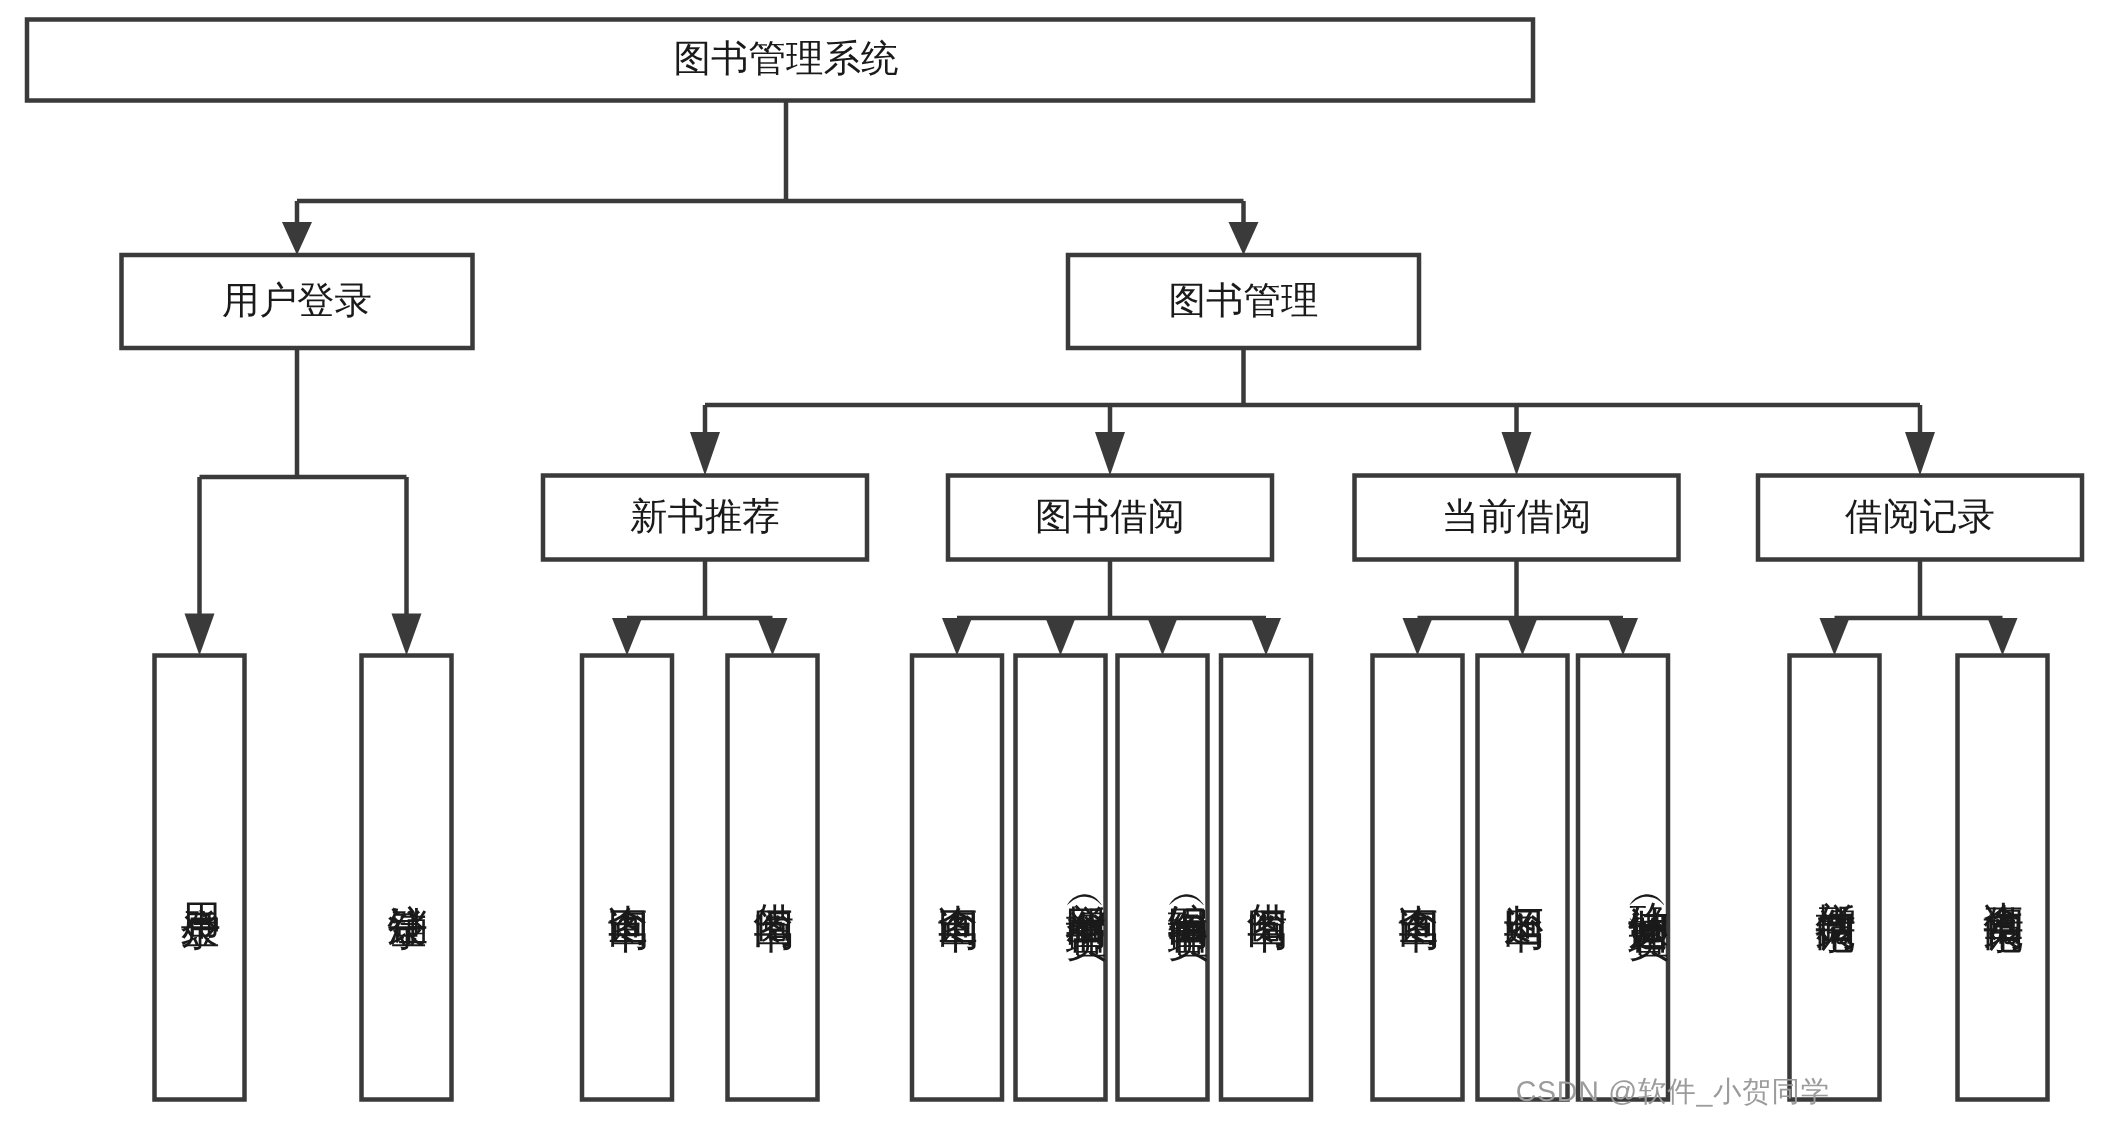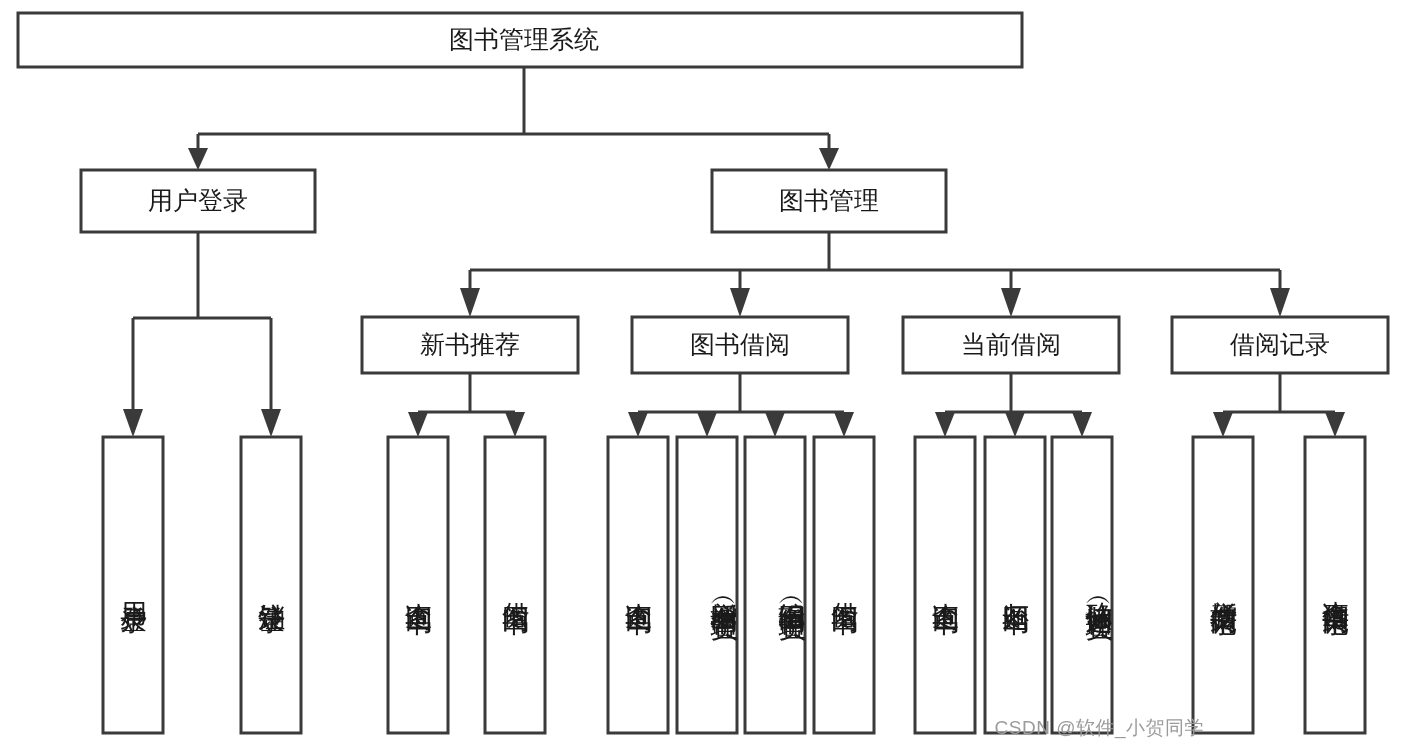--- a/index.html
+++ b/index.html
@@ -61,21 +61,21 @@
     color: #1a1a1a;
     display: flex;
     align-items: center;
     justify-content: center;
     text-align: center;
     white-space: nowrap;
     user-select: none;
   }
   .watermark {
     position: absolute;
-    right: 30px;
+    right: 14px;
     bottom: 6px;
     font-family: "Liberation Sans", "DejaVu Sans", sans-serif;
     font-size: 19px;
     color: #9b9b9b;
     white-space: nowrap;
     letter-spacing: 0.5px;
   }
 </style>
 </head>
 <body>

